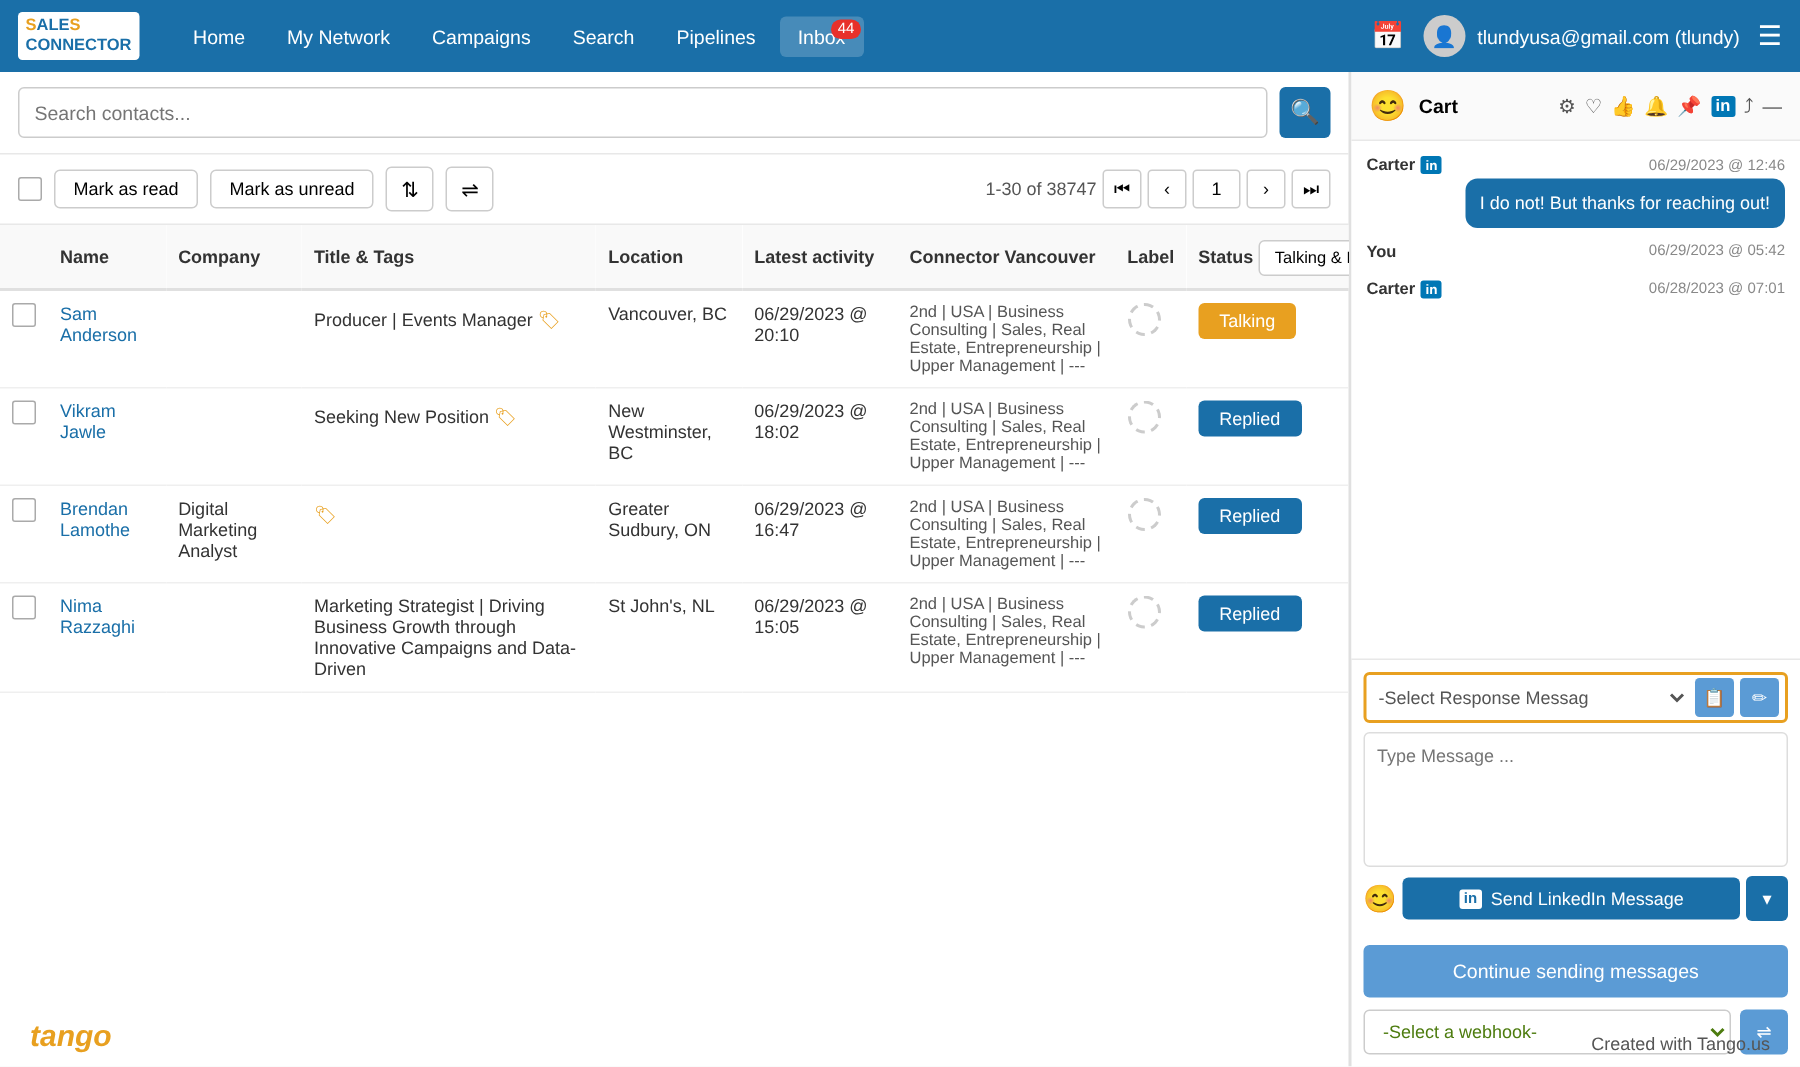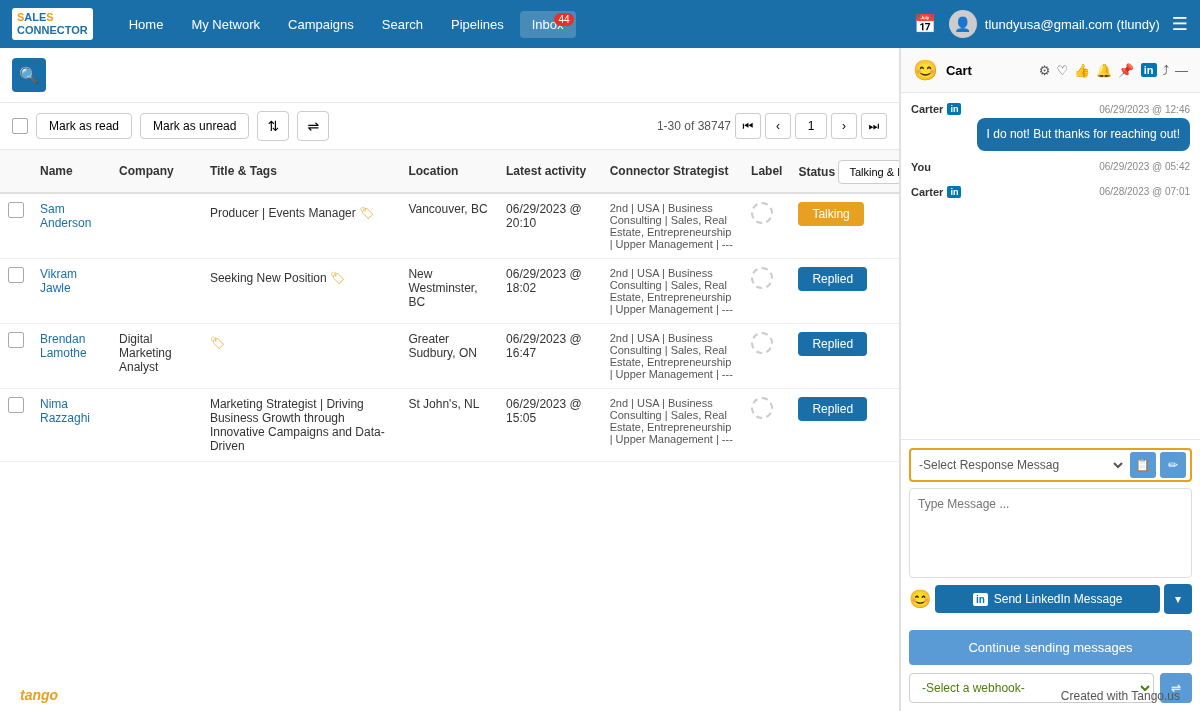--- a/index.html
+++ b/index.html
@@ -87,21 +87,21 @@
     .emoji-btn { background: none; border: none; cursor: pointer; font-size: 18px; }
     .send-btn { flex: 1; background: #1a6fa8; color: #fff; border: none; border-radius: 4px; padding: 7px 10px; font-size: 12px; cursor: pointer; display: flex; align-items: center; justify-content: center; gap: 6px; }
     .send-btn .li-icon { font-size: 10px; background: #fff; color: #1a6fa8; padding: 1px 3px; border-radius: 2px; font-weight: 700; }
     .send-dropdown { background: #1a6fa8; color: #fff; border: none; border-radius: 4px; width: 28px; height: 30px; cursor: pointer; display: flex; align-items: center; justify-content: center; font-size: 12px; }
 
     
     .continue-btn { margin: 8px; background: #5b9bd5; color: #fff; border: none; border-radius: 4px; padding: 10px; font-size: 13px; font-weight: 500; cursor: pointer; width: calc(100% - 16px); }
     .webhook-row { margin: 0 8px 8px; display: flex; gap: 6px; }
     .webhook-select { flex: 1; border: 1px solid #ccc; border-radius: 4px; padding: 6px 8px; font-size: 12px; background: #fff; color: #4d7c0f; }
     .webhook-btn { background: #5b9bd5; color: #fff; border: none; border-radius: 4px; width: 32px; cursor: pointer; display: flex; align-items: center; justify-content: center; font-size: 12px; }
-    .tango-logo { position: absolute; bottom: 8px; left: 20px; color: #e8a020; font-style: italic; font-weight: 700; font-size: 14px; }
+    .tango-logo { position: absolute; bottom: 8px; left: 20px; color: #e8a020; font-style: italic; font-weight: 700; font-size: 20px; }
     .created-text { position: absolute; bottom: 8px; right: 20px; font-size: 12px; color: #555; }
   </style>
 </head>
 <body>
 
 <nav class="topnav">
   <div class="logo">
     <div class="logo-box">
       <span>S</span>ALE<span>S</span><br>CONNECTOR
     </div>
@@ -125,20 +125,21 @@
     </div>
     <span class="hamburger">☰</span>
   </div>
 </nav>
 
 <div class="main">
 
   <div class="left-panel">
 
     <div class="search-bar">
+      <input class="search-input" type="text" placeholder="Search contacts..." style="">
       <button class="search-btn">🔍</button>
     </div>
 
     <div class="toolbar">
       <div class="cb-all"></div>
       <button class="btn-mark">Mark as read</button>
       <button class="btn-mark">Mark as unread</button>
       <button class="btn-icon">⇅</button>
       <button class="btn-icon">⇌</button>
       <div class="pagination">
@@ -154,21 +155,21 @@
     <div class="table-wrap">
       <table>
         <thead>
           <tr>
             <th></th>
             <th>Name</th>
             <th>Company</th>
             <th>Title &amp; Tags</th>
             <th>Location</th>
             <th>Latest activity</th>
-            <th>Connector Strategist</th>
+            <th>Connector Vancouver</th>
             <th>Label</th>
             <th>
               <span>Status</span>
               <select class="status-select" style="margin-top:2px; width:100%;">
                 <option>Talking &amp; Replied</option>
                 <option>Talking</option>
                 <option>Replied</option>
                 <option>All</option>
               </select>
             </th>

